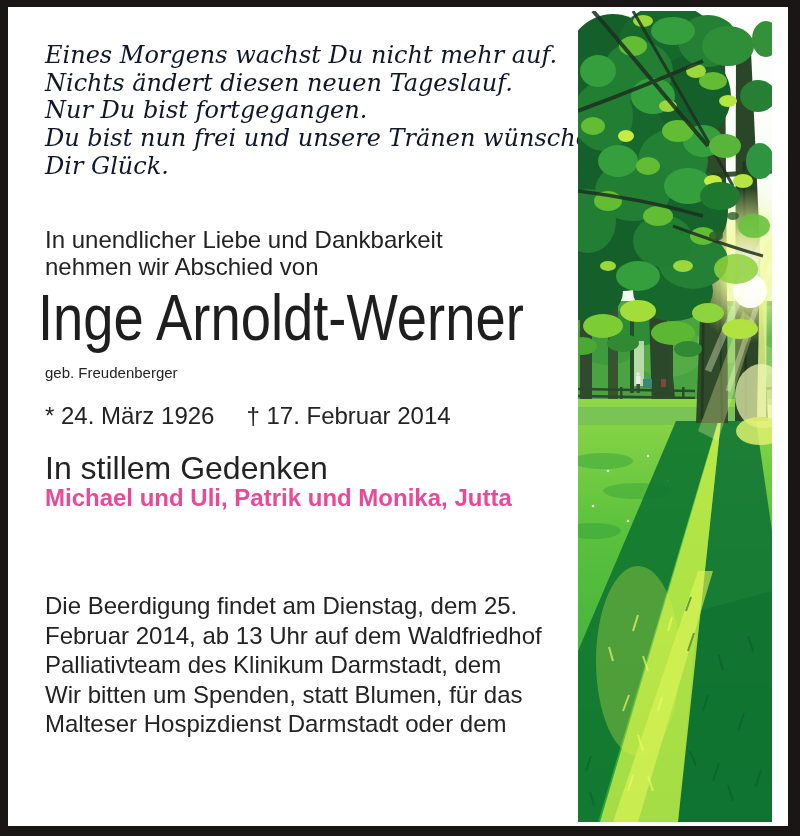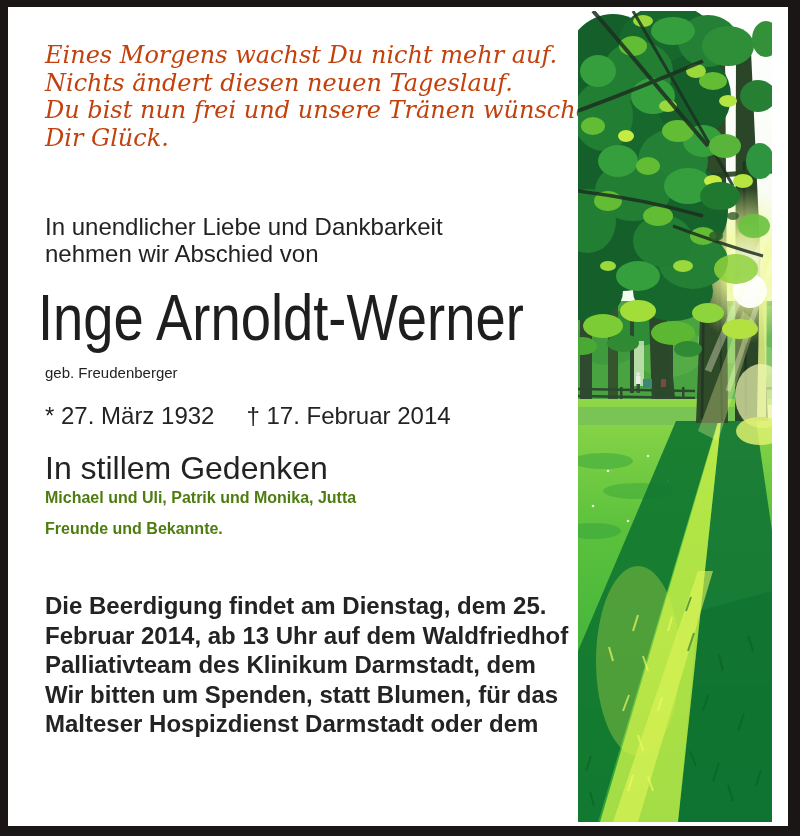--- a/index.html
+++ b/index.html
@@ -13,68 +13,68 @@
     position:absolute;left:0;top:0;width:800px;height:836px;
     box-sizing:border-box;
     border-style:solid;border-color:#1b1616;
     border-top-width:7px;border-left-width:8px;border-right-width:12px;border-bottom-width:10px;
   }
   .blk{position:absolute;left:45px;white-space:nowrap;}
   .poem{
     top:42px;
     font-family:"DejaVu Serif","Liberation Serif",serif;
     font-style:italic;
-    font-size:24px;line-height:27.7px;color:#c2410c;
-  }
-  .intro{top:214px;font-size:24px;line-height:26.5px;}
+    font-size:24px;line-height:27.7px;color:#0f172a;
+  }
+  .intro{top:227px;font-size:24px;line-height:26.5px;}
   .name{
     left:38px;top:286px;
     font-size:64px;line-height:64px;letter-spacing:0px;color:#1e1e1e;
     transform:scaleX(0.85);transform-origin:left top;
   }
   .maiden{top:364px;font-size:15px;}
   .dates{top:402px;font-size:24px;}
   .dates .birth{margin-right:32px;}
   .gedenken{top:450px;font-size:32px;}
-  .mourners{top:482px;font-size:16px;font-weight:bold;line-height:31px;color:#4d7c0f;}
-  .funeral{top:591px;font-size:24px;line-height:29.6px;font-weight:bold;}
+  .mourners{top:482px;font-size:24px;font-weight:bold;line-height:31px;color:#ec4899;}
+  .funeral{top:591px;font-size:24px;line-height:29.6px;}
   .photo{position:absolute;left:578px;top:11px;width:194px;height:811px;display:block;}
 </style>
 </head>
 <body>
 
 <div>
 
   <div class="frame"></div>
 
   <div class="blk poem">
     <div>Eines Morgens wachst Du nicht mehr auf.</div>
     <div>Nichts ändert diesen neuen Tageslauf.</div>
+    <div>Nur Du bist fortgegangen.</div>
     <div>Du bist nun frei und unsere Tränen wünschen</div>
     <div>Dir Glück.</div>
   </div>
 
   <div class="blk intro">
     <div>In unendlicher Liebe und Dankbarkeit</div>
     <div>nehmen wir Abschied von</div>
   </div>
 
   <div class="blk name">Inge Arnoldt-Werner</div>
 
   <div class="blk maiden">geb. Freudenberger</div>
 
   <div class="blk dates">
-    <span class="birth">* 27. März 1932</span><span>† 17. Februar 2014</span>
+    <span class="birth">* 24. März 1926</span><span>† 17. Februar 2014</span>
   </div>
 
   <div class="blk gedenken">In stillem Gedenken</div>
 
   <div class="blk mourners">
     <div>Michael und Uli, Patrik und Monika, Jutta</div>
-    <div>Freunde und Bekannte.</div>
   </div>
 
   <div class="blk funeral">
     <div>Die Beerdigung findet am Dienstag, dem 25.</div>
     <div>Februar 2014, ab 13 Uhr auf dem Waldfriedhof</div>
     <div>Palliativteam des Klinikum Darmstadt, dem</div>
     <div>Wir bitten um Spenden, statt Blumen, für das</div>
     <div>Malteser Hospizdienst Darmstadt oder dem</div>
   </div>
 

